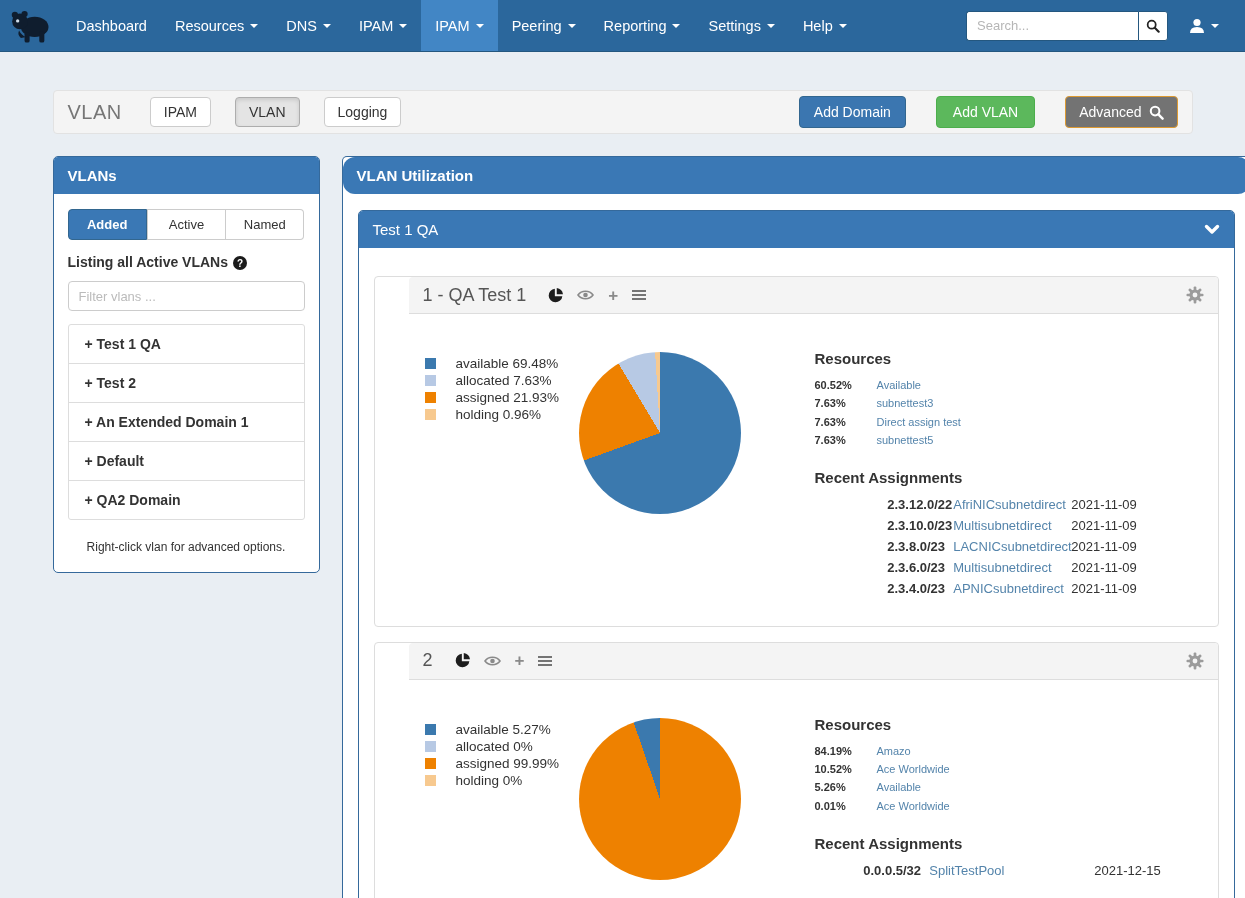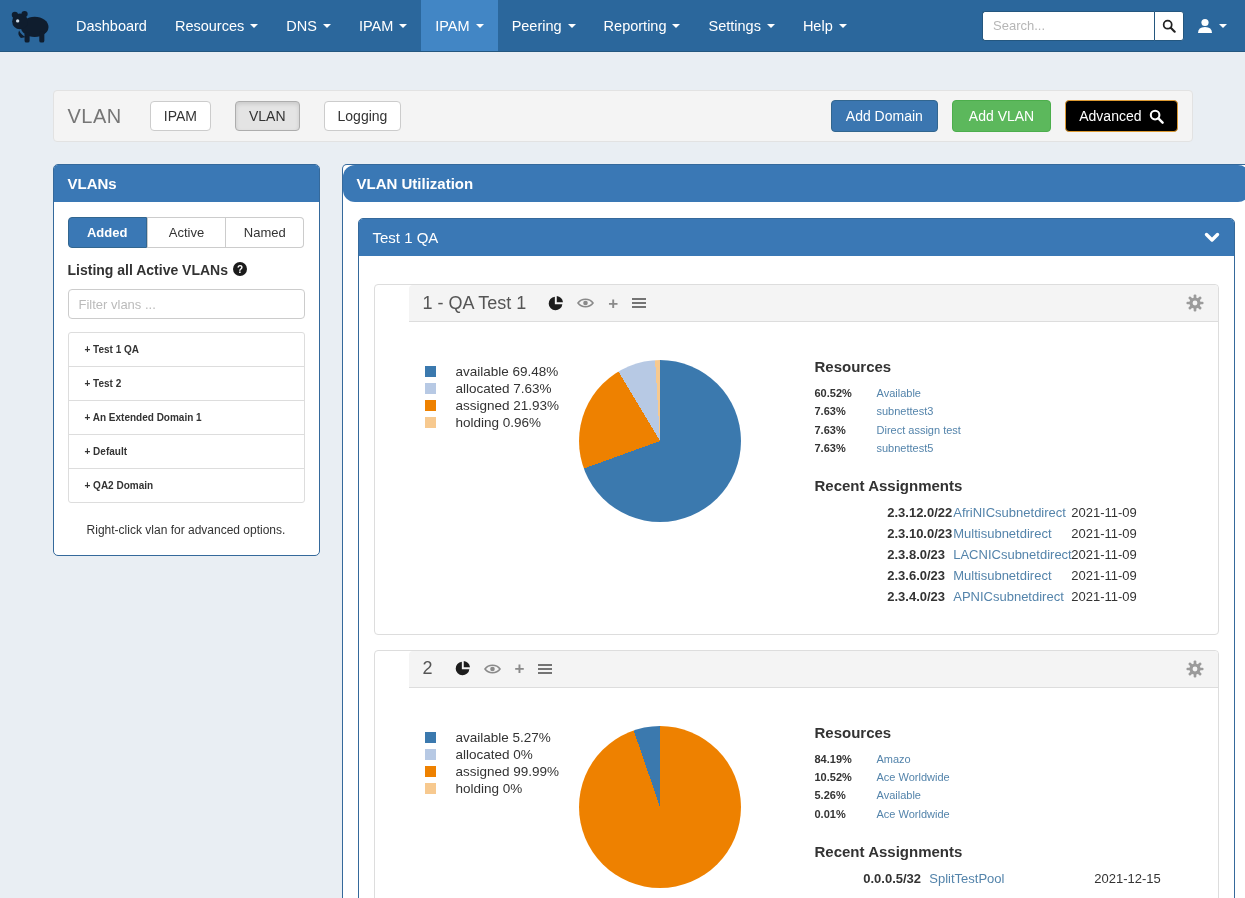--- a/index.html
+++ b/index.html
@@ -6,60 +6,60 @@
   html,body { width:1245px; height:898px; overflow:hidden; }
   body { background:#e9eef3; font-family:"Liberation Sans","DejaVu Sans",sans-serif; }
 
   
   .navbar { height:52px; background:#2b679c; border-bottom:1px solid #24577f; display:flex; align-items:stretch; }
   .logo-box { width:62px; display:flex; align-items:center; justify-content:center; }
   .nav-items { display:flex; align-items:stretch; list-style:none; }
   .nav-item { display:flex; align-items:center; gap:6px; padding:0 14px; color:#fff; font-size:14.5px; cursor:pointer; }
   .nav-item.active { background:#4286c5; }
   .caret { width:0; height:0; border-left:4px solid transparent; border-right:4px solid transparent; border-top:4px solid #fff; display:inline-block; }
-  .nav-right { margin-left:auto; display:flex; align-items:center; padding-right:18px; gap:12px; }
+  .nav-right { margin-left:auto; display:flex; align-items:center; padding-right:26px; gap:20px; }
   .search-group { display:flex; height:30px; }
   .search-input { width:172px; height:30px; border:1px solid #24577f; border-right:none; border-radius:3px 0 0 3px; padding:0 10px; font-size:13px; color:#333; outline:none; }
   .search-input::placeholder { color:#b6b6b6; }
   .search-btn { width:30px; height:30px; background:#fff; border:1px solid #24577f; border-radius:0 3px 3px 0; display:flex; align-items:center; justify-content:center; cursor:pointer; }
   .user-menu { display:flex; align-items:center; gap:5px; cursor:pointer; }
 
   
   .container { width:1140px; margin:0 auto; }
 
   
-  .page-header { margin-top:38px; background:#f4f4f4; border:1px solid #e2e2e2; border-radius:4px; height:52px; display:flex; align-items:center; padding:0 14px; }
+  .page-header { margin-top:38px; background:#f4f4f4; border:1px solid #e2e2e2; border-radius:4px; height:44px; display:flex; align-items:center; padding:0 14px; }
   .page-title { font-size:20px; color:#767676; margin-right:28px; letter-spacing:.5px; }
   .view-tabs { display:flex; gap:24px; }
   .btn { font-size:14px; border-radius:4px; cursor:pointer; display:inline-flex; align-items:center; justify-content:center; gap:7px; }
   .btn-default { background:#fff; border:1px solid #ccc; color:#333; padding:6px 13px; }
   .btn-default.pressed { background:#e4e4e4; border-color:#adadad; box-shadow:inset 0 2px 4px rgba(0,0,0,.12); }
-  .header-actions { margin-left:auto; display:flex; gap:14px; }
+  .header-actions { margin-left:auto; display:flex; gap:30px; }
   .btn-primary { background:#3b76b0; border:1px solid #32668f; color:#fff; padding:7px 14px; }
   .btn-success { background:#5cb85c; border:1px solid #4cae4c; color:#fff; padding:7px 16px; }
-  .btn-warning { background:#000000; border:1px solid #dd9a32; color:#fff; padding:7px 13px; }
+  .btn-warning { background:#737373; border:1px solid #dd9a32; color:#fff; padding:7px 13px; }
 
   
   .content-row { display:flex; margin-top:22px; align-items:flex-start; }
 
   
   .side-panel { width:267px; background:#fff; border:1px solid #35699b; border-radius:5px; overflow:hidden; flex:none; }
   .panel-head { background:#3a78b5; color:#fff; font-size:15px; font-weight:bold; padding:10px 14px; }
   .side-body { padding:15px 14px 18px; }
   .seg-group { display:flex; }
   .seg-btn { flex:1; font-size:13px; padding:7px 0; text-align:center; background:#fff; border:1px solid #ccc; color:#333; cursor:pointer; }
   .seg-btn:first-child { border-radius:4px 0 0 4px; }
   .seg-btn:last-child { border-radius:0 4px 4px 0; border-left:none; }
   .seg-btn.active { background:#3a78b5; border-color:#32668f; color:#fff; font-weight:bold; }
-  .listing-label { margin-top:14px; font-size:14px; font-weight:bold; color:#333; display:flex; align-items:flex-start; gap:5px; }
+  .listing-label { margin-top:14px; font-size:14px; font-weight:bold; color:#333; display:flex; align-items:flex-end; gap:5px; }
   .help-badge { width:14px; height:14px; border-radius:50%; background:#1b1b1b; color:#fff; font-size:10px; font-weight:bold; display:inline-flex; align-items:center; justify-content:center; }
   .filter-input { margin-top:11px; width:100%; height:30px; border:1px solid #ccc; border-radius:4px; padding:0 10px; font-size:13px; color:#333; outline:none; }
   .filter-input::placeholder { color:#bbb; }
   .vlan-list { margin-top:13px; border:1px solid #ddd; border-radius:3px; list-style:none; }
-  .vlan-row { padding:11px 16px; font-size:10px; font-weight:bold; color:#333; border-bottom:1px solid #ddd; cursor:pointer; }
+  .vlan-row { padding:11px 16px; font-size:14px; font-weight:bold; color:#333; border-bottom:1px solid #ddd; cursor:pointer; }
   .vlan-row:last-child { border-bottom:none; }
   .side-note { margin-top:20px; text-align:center; font-size:12px; color:#333; }
 
   
   .main-panel { flex:1; margin-left:22px; background:#fff; border:1px solid #35699b; border-radius:5px 5px 0 0; border-bottom:none; }
   .main-body { padding:16px 15px 15px; }
   .sub-panel { border:1px solid #35699b; border-radius:5px; overflow:hidden; }
   .sub-head { background:#3a78b5; color:#fff; font-size:15px; padding:10px 14px; display:flex; align-items:center; }
   .collapse-toggle { margin-left:auto; cursor:pointer; display:flex; align-items:center; }
   .sub-body { padding:28px 15px 15px; background:#fff; }

